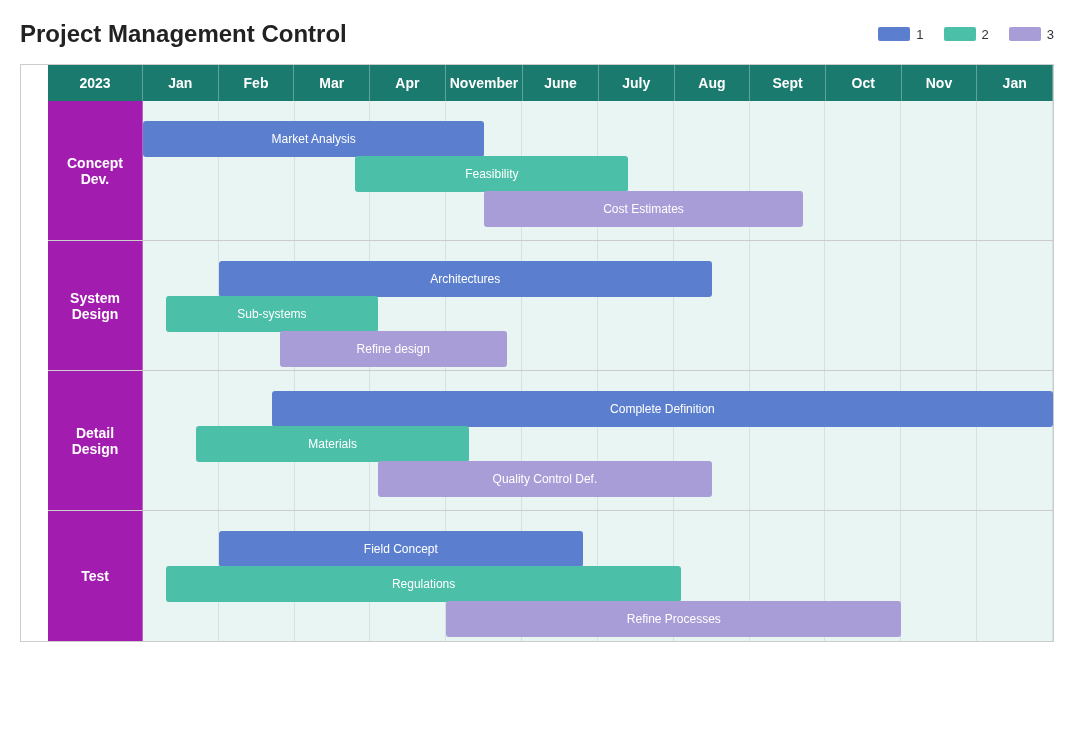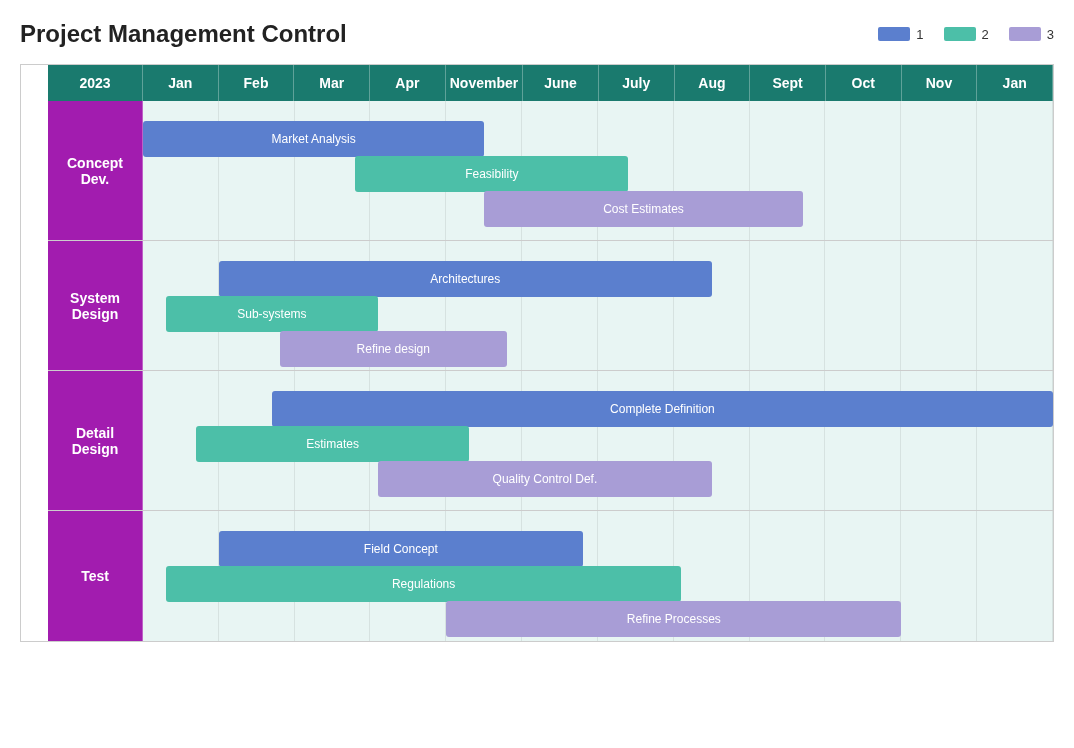--- a/index.html
+++ b/index.html
@@ -178,21 +178,21 @@
         <div class="gantt-content">
           <div class="bar bar-blue" style="left: 8.33333%; width: 54.1667%; top: 20px;">Architectures</div>
           <div class="bar bar-green" style="left: 2.5%; width: 23.3333%; top: 55px;">Sub-systems</div>
           <div class="bar bar-purple" style="left: 15%; width: 25%; top: 90px;">Refine design</div>
         </div>
       </div>
       <div class="gantt-row" style="min-height: 140px;">
         <div class="row-label">Detail Design</div>
         <div class="gantt-content">
           <div class="bar bar-blue" style="left: 14.1667%; width: 85.8333%; top: 20px;">Complete Definition</div>
-          <div class="bar bar-green" style="left: 5.83333%; width: 30%; top: 55px;">Estimates</div>
+          <div class="bar bar-green" style="left: 5.83333%; width: 30%; top: 55px;">Materials</div>
           <div class="bar bar-purple" style="left: 25.8333%; width: 36.6667%; top: 90px;">Quality Control Def.</div>
         </div>
       </div>
       <div class="gantt-row" style="min-height: 130px;">
         <div class="row-label">Test</div>
         <div class="gantt-content">
           <div class="bar bar-blue" style="left: 8.33333%; width: 40%; top: 20px;">Field Concept</div>
           <div class="bar bar-green" style="left: 2.5%; width: 56.6667%; top: 55px;">Regulations</div>
           <div class="bar bar-purple" style="left: 33.3333%; width: 50%; top: 90px;">Refine Processes</div>
         </div>

